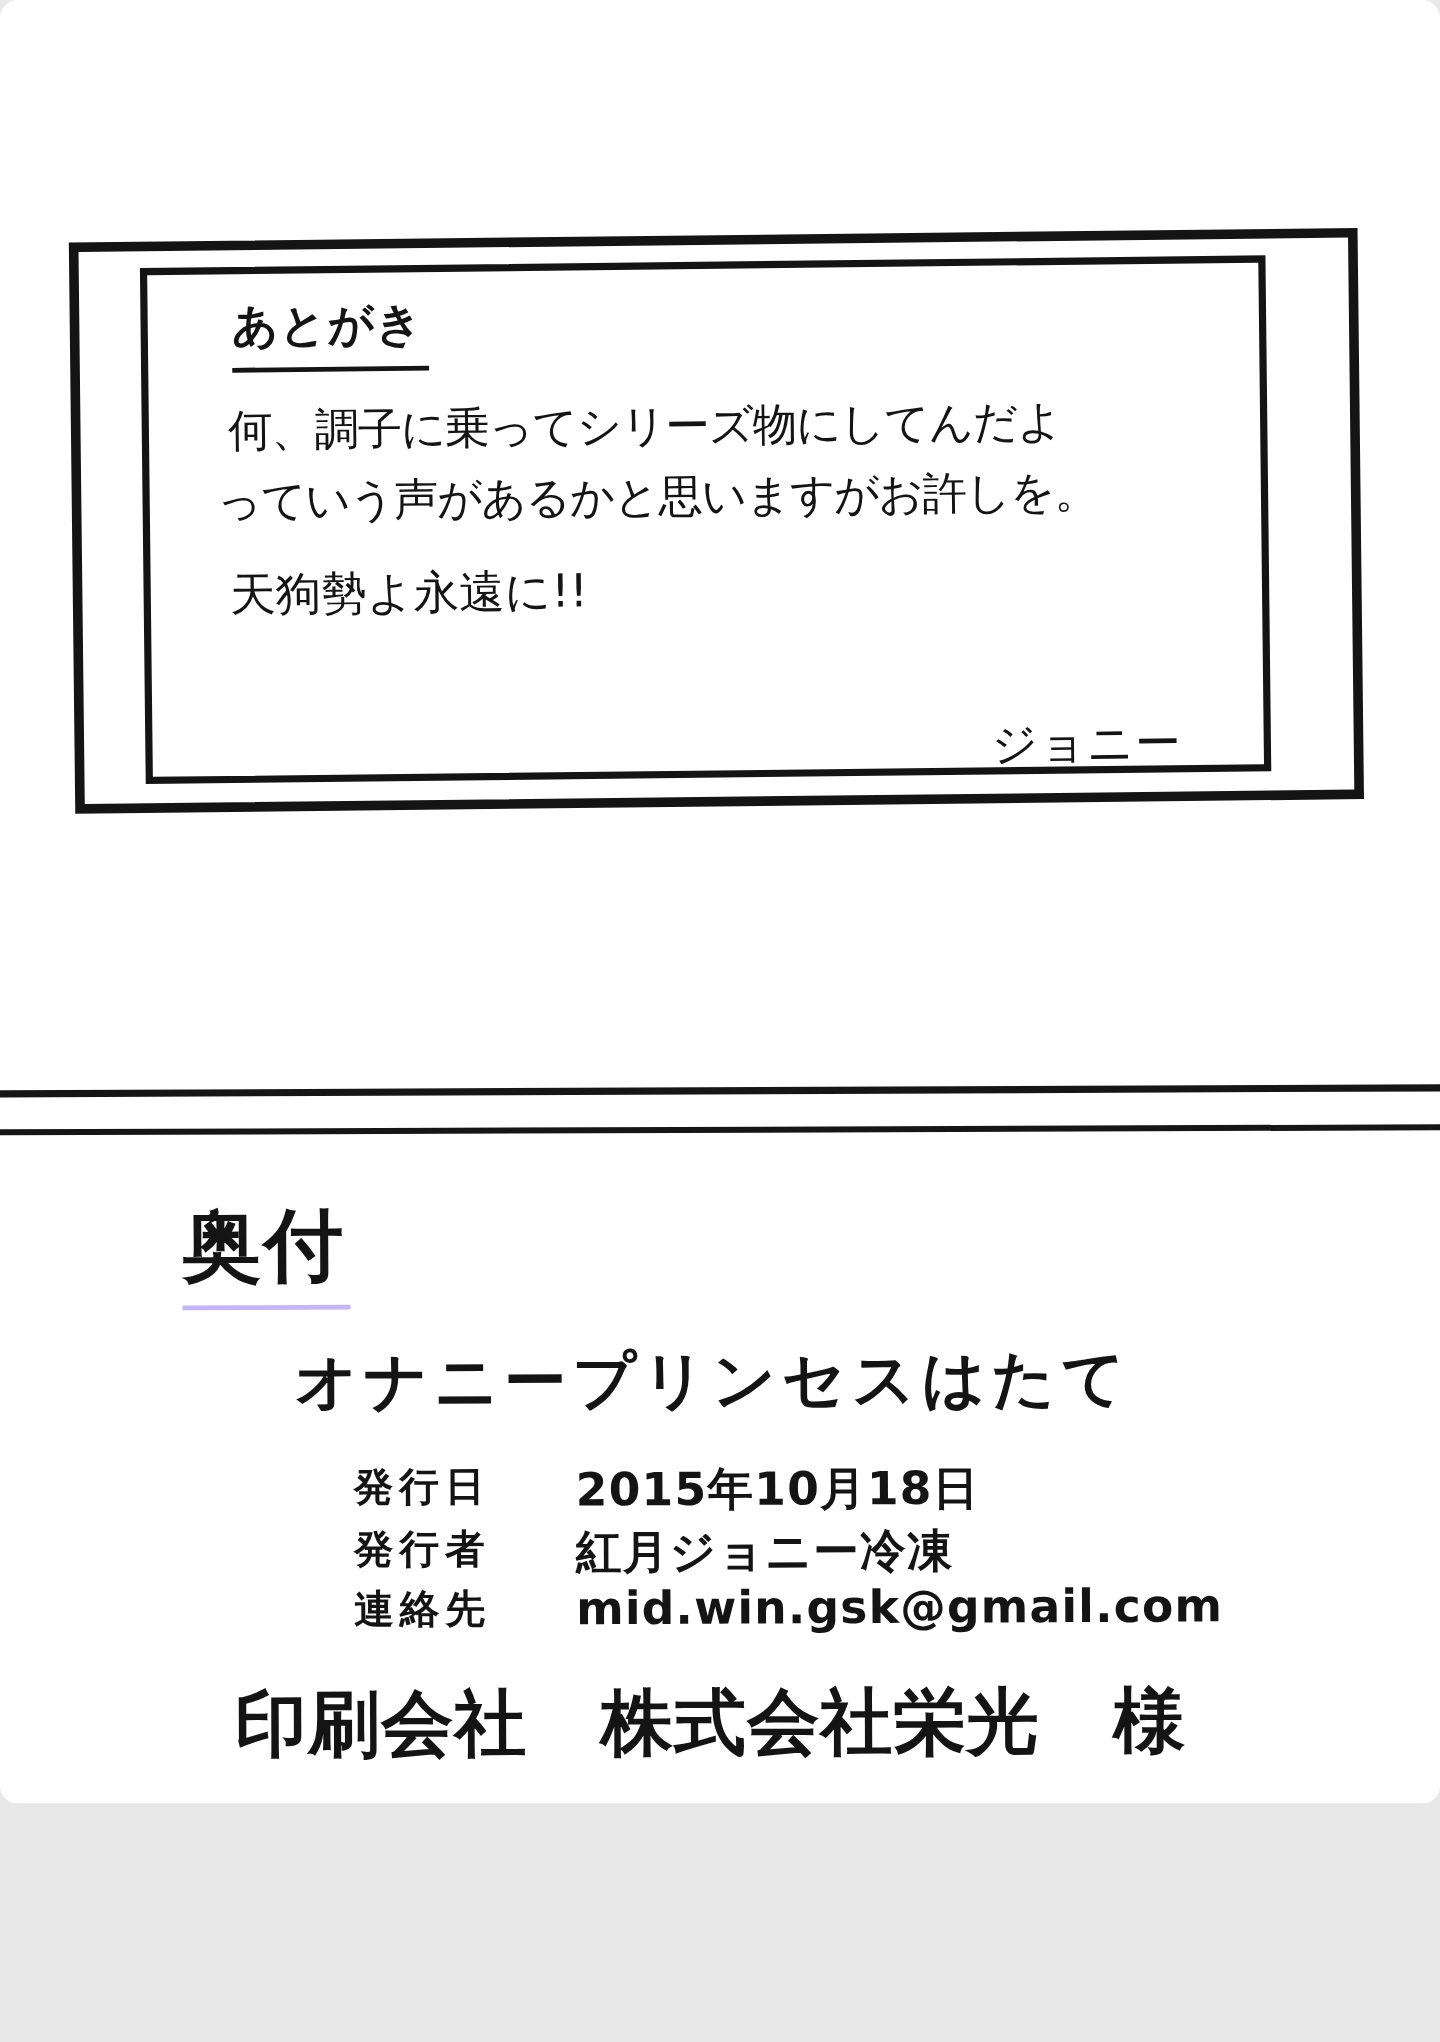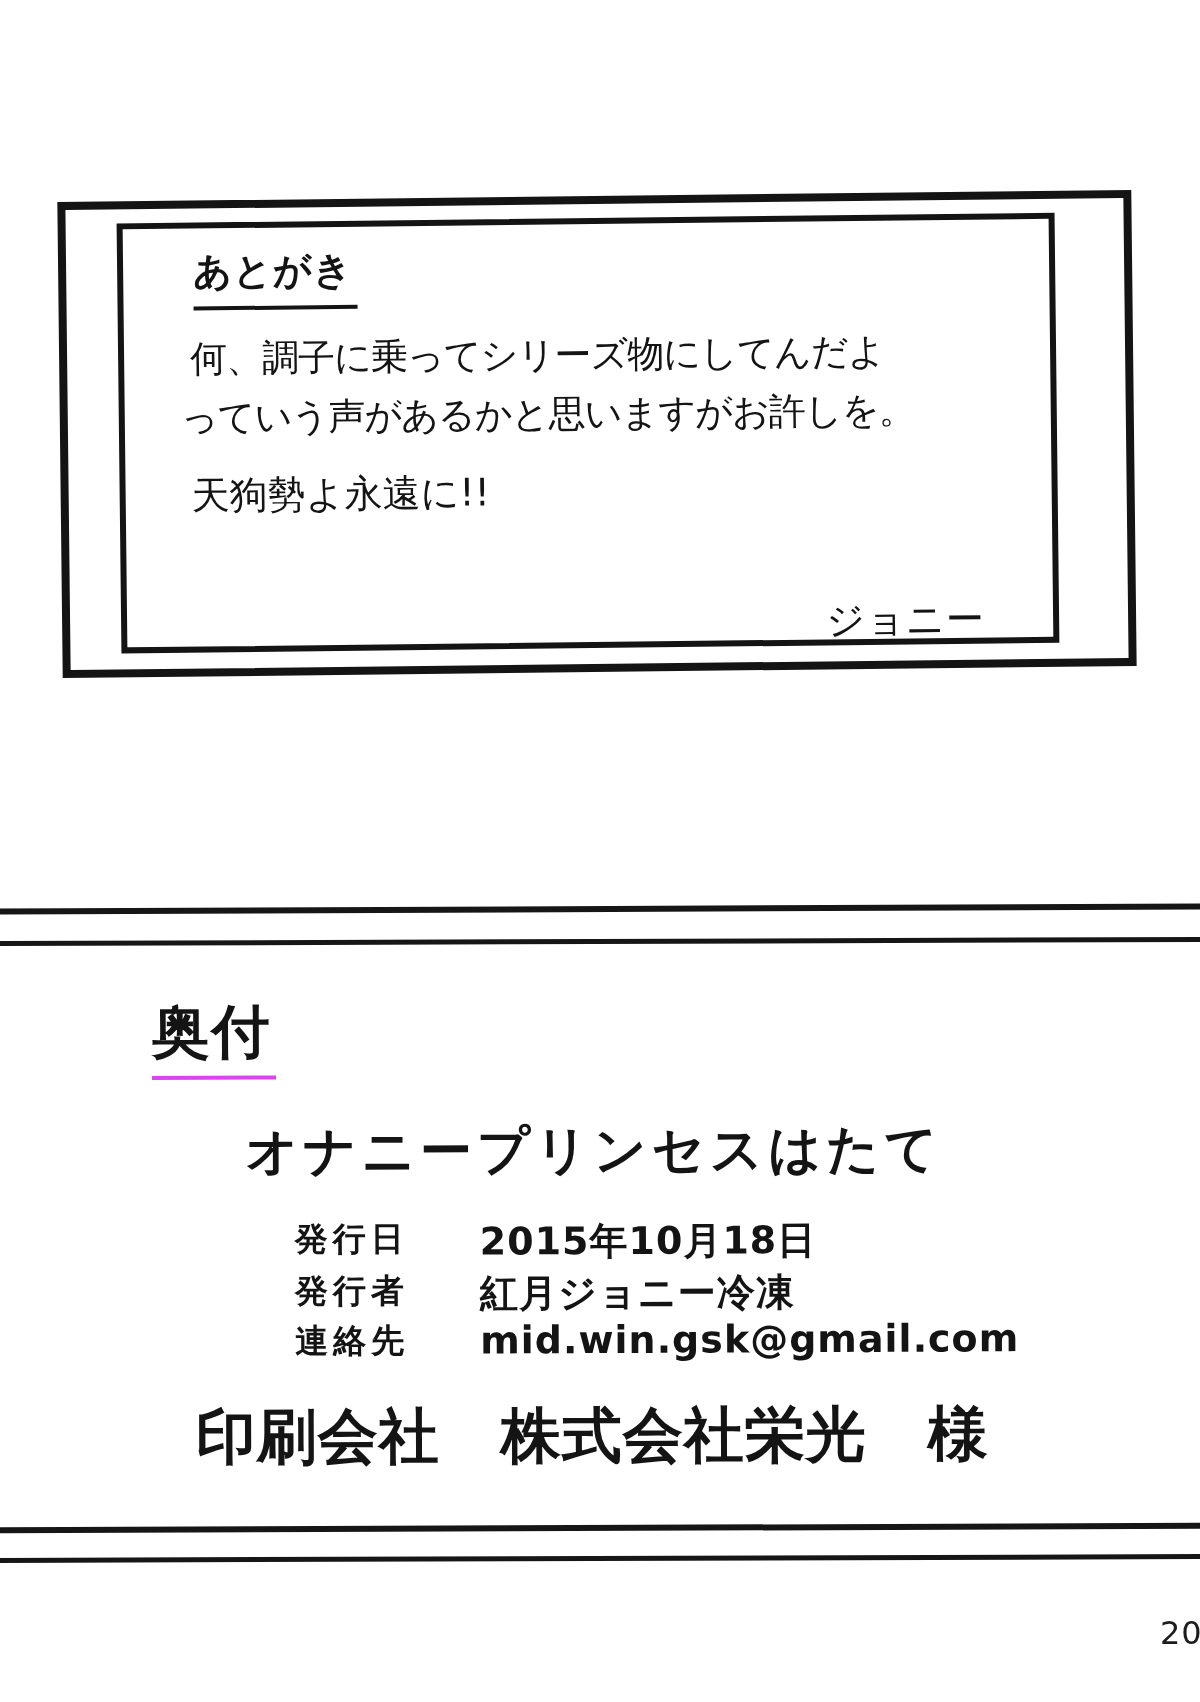--- a/index.html
+++ b/index.html
@@ -1,23 +1,24 @@
 <!DOCTYPE html>
 <html><head>
 <meta charset="utf-8">
 <style>
   html, body { margin: 0; padding: 0; background: #e8e8e8; }
   .page {
     position: relative;
     width: 1200px;
-    height: 1702px;
+    height: 1503px;
     background: #ffffff;
     overflow: hidden;
     font-family: "DejaVu Sans", sans-serif;
     color: #141414;
+    border-radius: 15px;
   }
   
   .afterword-outer {
     position: absolute;
     left: 60px; top: 196px;
     width: 1058px; height: 460px;
     border: 8px solid #141414;
     transform: rotate(-0.65deg);
     transform-origin: 50% 50%;
   }
@@ -45,22 +46,22 @@
   .rule { position: absolute; left: -6px; width: 1212px; background: #161616; }
   .mid-rule-1 { top: 906px; height: 6px; transform: rotate(-0.24deg); }
   .mid-rule-2 { top: 939px; height: 5px; transform: rotate(-0.20deg); }
   .bot-rule-1 { top: 1525px; height: 6px; transform: rotate(-0.22deg); }
   .bot-rule-2 { top: 1556px; height: 5px; transform: rotate(-0.18deg); }
 
   
   .colophon { position: absolute; left: 0; top: 0; width: 1200px; height: 1702px; transform: rotate(-0.25deg); }
   .col-heading {
     position: absolute; left: 151px; top: 992px;
-    font-size: 58px; font-weight: 600; letter-spacing: 2px;
-    border-bottom: 4px solid #d946ef;
+    font-size: 66px; font-weight: 600; letter-spacing: 2px;
+    border-bottom: 4px solid #c4b5fd;
     padding: 0 4px 4px 0;
     white-space: nowrap;
   }
   .col-title {
     position: absolute; left: 244px; top: 1116px;
     font-size: 52px; font-weight: 700; letter-spacing: 5px;
     white-space: nowrap;
   }
   .col-row { position: absolute; left: 0; width: 1200px; height: 46px; }
   .col-row-1 { top: 1216px; }

